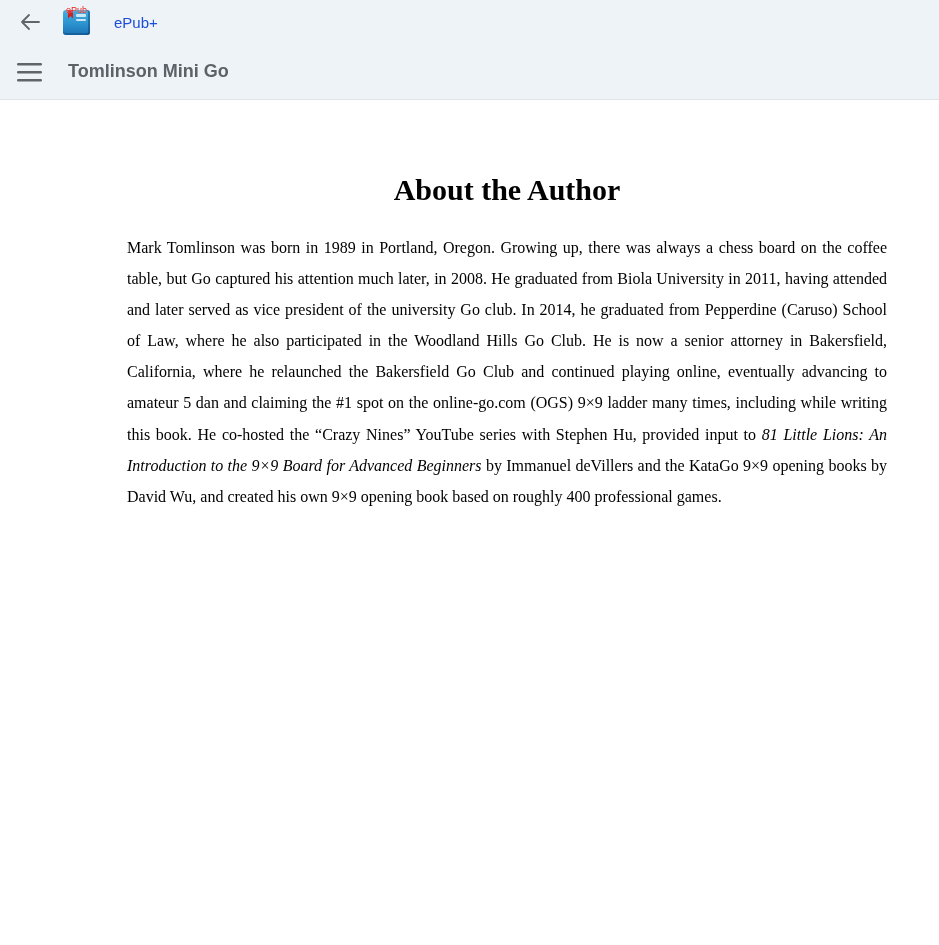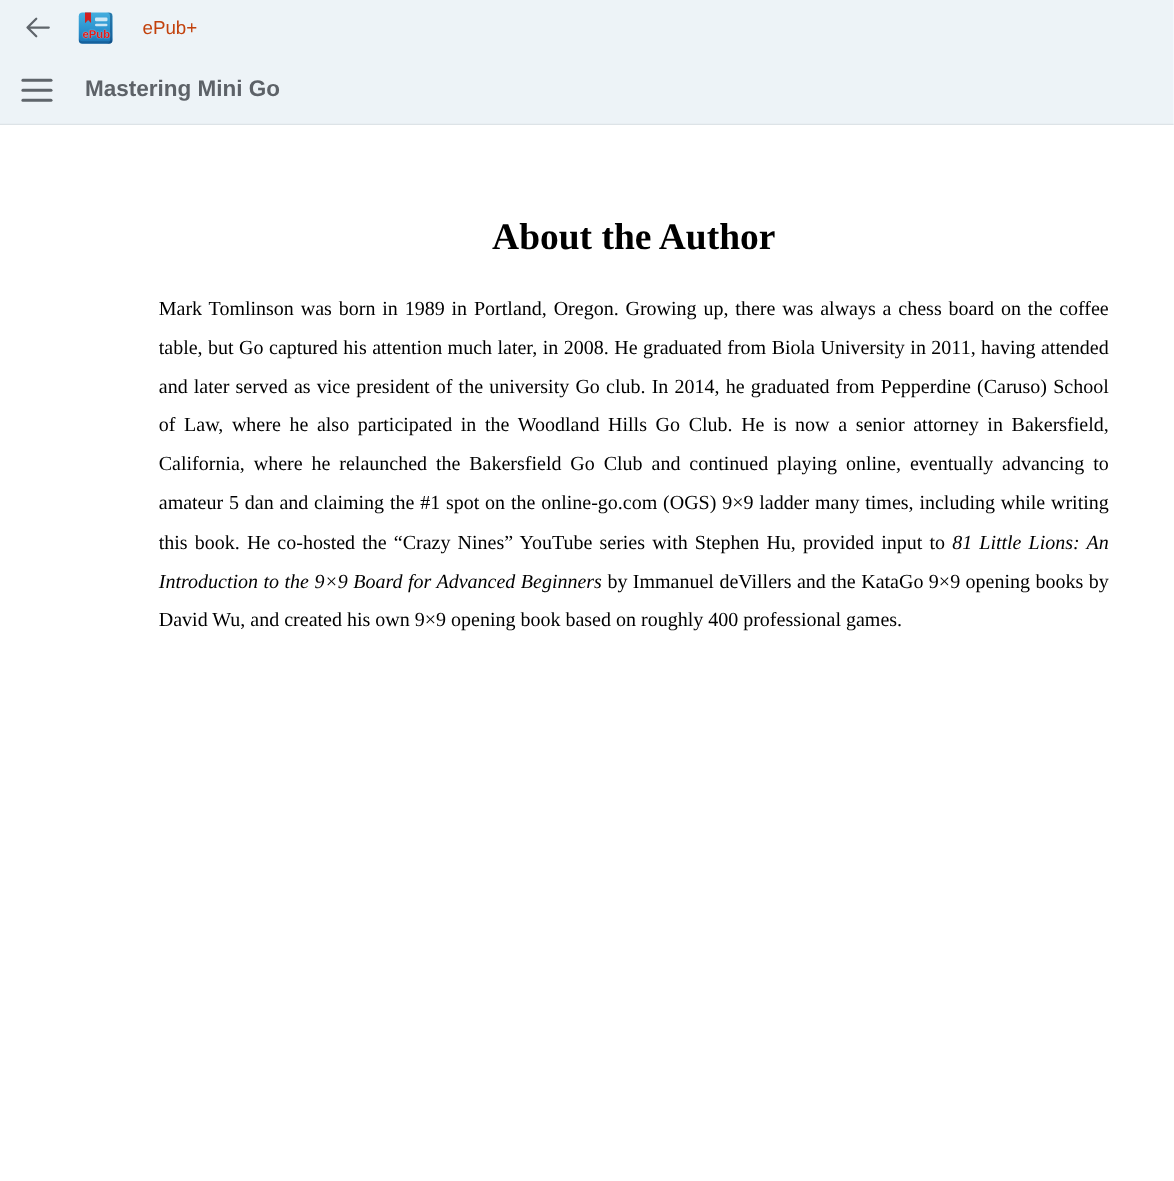--- a/index.html
+++ b/index.html
@@ -55,33 +55,33 @@
     left: 5px; top: 1px;
     width: 5px; height: 9px;
     background: #d21f1f;
     clip-path: polygon(0 0, 100% 0, 100% 100%, 50% 72%, 0 100%);
   }
   .logo-line { position: absolute; background: rgba(255,255,255,0.75); border-radius: 1px; }
   .logo-line.l1 { left: 13px; top: 5px;  width: 10px; height: 3px; }
   .logo-line.l2 { left: 13px; top: 10px; width: 10px; height: 2px; }
   .logo-text {
     position: absolute;
-    left: 3px; bottom: 4px;
+    left: 3px; bottom: 21px;
     font-family: "Liberation Sans", sans-serif;
     font-size: 9px;
-    font-weight: bold;
+    font-weight: normal;
     color: #e01a1a;
     text-shadow: 0 0 1px rgba(255,255,255,0.9);
     letter-spacing: 0;
     line-height: 1;
   }
   .app-title {
     margin-left: 24px;
     font-size: 15px;
-    color: #c2410c;
+    color: #1d4ed8;
   }
 
   .bookbar {
     height: 55px;
     display: flex;
     align-items: center;
     padding-left: 16px;
   }
   .book-title {
     margin-left: 24px;
@@ -142,21 +142,21 @@
     </div>
 
     <div class="bookbar">
       <button class="icon-btn" aria-label="Menu">
         <svg class="menu-svg" width="26" height="24" viewBox="0 0 26 24">
           <rect x="0" y="3" width="25" height="2.4" rx="1.2" fill="#5f656b"></rect>
           <rect x="0" y="11" width="25" height="2.4" rx="1.2" fill="#5f656b"></rect>
           <rect x="0" y="19" width="25" height="2.4" rx="1.2" fill="#5f656b"></rect>
         </svg>
       </button>
-      <span class="book-title">Mastering Mini Go</span>
+      <span class="book-title">Tomlinson Mini Go</span>
     </div>
 
   </div>
 
   <main class="content">
     <div class="content-inner">
       <h1 class="chapter-heading">About the Author</h1>
       <p class="chapter-paragraph"><span>Mark Tomlinson was born in 1989 in Portland, Oregon. Growing up, there was always a chess board on the coffee table, but Go captured his attention much later, in 2008. He graduated from Biola University in 2011, having attended and later served as vice president of the university Go club. In 2014, he graduated from Pepperdine (Caruso) School of Law, where he also participated in the Woodland Hills Go Club. He is now a senior attorney in Bakersfield, California, where he relaunched the Bakersfield Go Club and continued playing online, eventually advancing to amateur 5 dan and claiming the #1 spot on the online-go.com (OGS) 9×9 ladder many times, including while writing this book. He co-hosted the “Crazy Nines” YouTube series with Stephen Hu, provided input to </span><span class="italic">81 Little Lions: An Introduction to the 9×9 Board for Advanced Beginners</span><span> by Immanuel deVillers and the KataGo 9×9 opening books by David Wu, and created his own 9×9 opening book based on roughly 400 professional games.</span></p>
     </div>
   </main>

